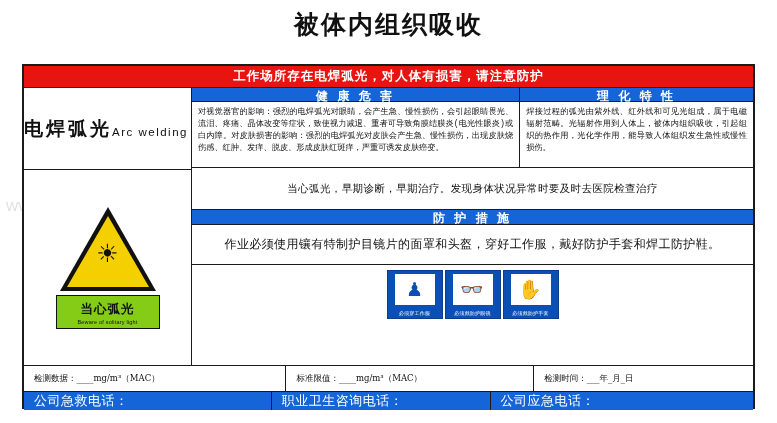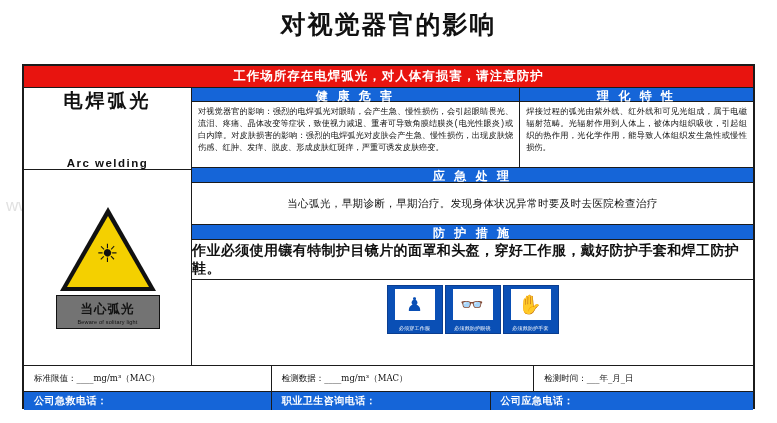--- a/index.html
+++ b/index.html
@@ -31,40 +31,40 @@
   }
 
   .body-area{position:relative;height:277px;border-bottom:1.5px solid #1b1b1b;}
 
   .leftcol{
     position:absolute;left:0;top:0;width:168px;height:100%;
     border-right:1.5px solid #1b1b1b;box-sizing:border-box;
   }
   .name-cell{
     height:82px;border-bottom:1.5px solid #1b1b1b;box-sizing:border-box;
-    display:flex;flex-direction:column;align-items:center;justify-content:space-between;
+    display:flex;flex-direction:row;align-items:center;justify-content:flex-start;
   }
   .name-cn{font-size:19px;font-weight:bold;color:#111;letter-spacing:3px;font-family:"DejaVu Serif","Liberation Serif",serif;}
-  .name-en{font-size:11.5px;font-weight:bold;color:#111;letter-spacing:1.5px;margin-top:7px;}
+  .name-en{font-size:11.5px;font-weight:normal;color:#111;letter-spacing:1.5px;margin-top:7px;}
 
   .sign-cell{
     height:195px;display:flex;flex-direction:column;align-items:center;justify-content:center;gap:4px;
   }
   .tri-wrap{position:relative;width:96px;height:84px;}
   .tri-outer{
     width:0;height:0;border-left:48px solid transparent;border-right:48px solid transparent;
     border-bottom:84px solid #111;position:absolute;left:0;top:0;
   }
   .tri-inner{
     width:0;height:0;border-left:41px solid transparent;border-right:41px solid transparent;
     border-bottom:71px solid #f4d000;position:absolute;left:7px;top:9px;
   }
   .tri-glyph{position:absolute;left:0;top:34px;width:96px;text-align:center;font-size:25px;line-height:1;color:#111;}
   .warn-label{
-    width:104px;background:#737373;border:1.5px solid #111;box-sizing:border-box;text-align:center;padding:5px 0 3px;
+    width:104px;background:#84cc16;border:1.5px solid #111;box-sizing:border-box;text-align:center;padding:5px 0 3px;
   }
   .warn-cn{font-size:12.5px;font-weight:bold;color:#111;letter-spacing:1px;font-family:"DejaVu Serif","Liberation Serif",serif;}
   .warn-en{font-size:5.5px;color:#111;letter-spacing:.2px;margin-top:1px;}
 
   .rightcol{position:absolute;left:168px;top:0;right:0;height:100%;}
 
   .hdr{
     background:#1565d8;color:#fff;text-align:center;font-size:12px;font-weight:bold;letter-spacing:3px;
     height:14px;line-height:17px;border-bottom:1.5px solid #1b1b1b;
   }
@@ -79,52 +79,51 @@
   .hA{width:58.5%;box-sizing:border-box;}
   .hB{flex:1;box-sizing:border-box;}
 
   .block-txt{
     height:41px;display:flex;align-items:center;justify-content:center;
     font-size:10.5px;color:#111;border-bottom:1.5px solid #1b1b1b;letter-spacing:.4px;
     font-family:"DejaVu Serif","Liberation Serif",serif;
   }
   .block-txt2{
     height:39px;display:flex;align-items:center;justify-content:center;
-    font-size:14px;color:#111;border-bottom:1.5px solid #1b1b1b;letter-spacing:.4px;
+    font-size:12px;color:#111;border-bottom:1.5px solid #1b1b1b;letter-spacing:.4px;
     font-family:"DejaVu Serif","Liberation Serif",serif;
-    font-weight:bold;
   }
   .ppe{height:58px;display:flex;align-items:center;justify-content:center;gap:2px;}
   .ppe-item{width:56px;height:49px;background:#0a4fb5;border:1px solid #0a3d8f;box-sizing:border-box;
             display:flex;flex-direction:column;align-items:center;justify-content:space-between;padding-top:3px;}
   .ppe-icon{width:40px;height:31px;background:#fff;display:flex;align-items:center;justify-content:center;
             font-size:19px;line-height:1;color:#0a4fb5;}
   .ppe-cap{font-size:5px;color:#fff;letter-spacing:.2px;padding-bottom:2px;}
 
   .limit-row{height:25px;display:flex;border-bottom:1.5px solid #1b1b1b;}
   .limit-cell{box-sizing:border-box;display:flex;align-items:center;padding-left:10px;font-size:8.5px;color:#111;
               border-right:1.5px solid #1b1b1b;font-family:"DejaVu Serif","Liberation Serif",serif;}
   .limit-cell:last-child{border-right:none;}
 
   .bluebar{height:18px;display:flex;background:#1565d8;}
-  .blue-cell{box-sizing:border-box;color:#fff;font-size:10px;font-weight:bold;display:flex;align-items:center;
+  .blue-cell{box-sizing:border-box;color:#fff;font-size:13px;font-weight:normal;display:flex;align-items:center;
              padding-left:10px;border-right:1.5px solid #1b1b1b;letter-spacing:.5px;}
   .blue-cell:last-child{border-right:none;}
 </style>
 </head>
 <body>
 
 <div class="page">
 
   <div class="wm" style="left:6px;top:196px;">www.kutu.com</div>
   <div class="wm" style="left:600px;top:196px;">www.ikutu.com</div>
   <div class="wm" style="left:272px;top:196px;font-size:20px;">酷图网</div>
   <div class="wm small" style="left:628px;top:178px;">酷图网</div>
 
-  <div class="title">对视觉器官的影响</div>
+  <div class="title">被体内组织吸收</div>
 
   <div class="board">
 
     <div class="redbar">工作场所存在电焊弧光，对人体有损害，请注意防护</div>
 
     <div class="body-area">
 
       <div class="leftcol">
         <div class="name-cell">
           <div class="name-cn">电焊弧光</div>
@@ -152,21 +151,20 @@
 
         <div class="row2">
           <div class="cellA">
             <p class="ptxt">对视觉器官的影响：强烈的电焊弧光对眼睛，会产生急、慢性损伤，会引起眼睛畏光、流泪、疼痛、晶体改变等症状，致使视力减退、重者可导致角膜结膜炎(电光性眼炎)或白内障。对皮肤损害的影响：强烈的电焊弧光对皮肤会产生急、慢性损伤，出现皮肤烧伤感、红肿、发痒、脱皮、形成皮肤红斑痒，严重可诱发皮肤癌变。</p>
           </div>
           <div class="cellB">
             <p class="ptxt">焊接过程的弧光由紫外线、红外线和可见光组成，属于电磁辐射范畴。光辐射作用到人体上，被体内组织吸收，引起组织的热作用，光化学作用，能导致人体组织发生急性或慢性损伤。</p>
           </div>
         </div>
 
-        <div class="hdr">应 急 处 理</div>
         <div class="block-txt">当心弧光，早期诊断，早期治疗。发现身体状况异常时要及时去医院检查治疗</div>
 
         <div class="hdr">防 护 措 施</div>
         <div class="block-txt2">作业必须使用镶有特制护目镜片的面罩和头盔，穿好工作服，戴好防护手套和焊工防护鞋。</div>
 
         <div class="ppe">
           <div class="ppe-item">
             <div class="ppe-icon">♟</div>
             <div class="ppe-cap">必须穿工作服</div>
           </div>
@@ -177,22 +175,22 @@
           <div class="ppe-item">
             <div class="ppe-icon">✋</div>
             <div class="ppe-cap">必须戴防护手套</div>
           </div>
         </div>
 
       </div>
     </div>
 
     <div class="limit-row">
+      <div class="limit-cell" style="width:36%;">检测数据：____mg/m³（MAC）</div>
       <div class="limit-cell" style="width:34%;">标准限值：____mg/m³（MAC）</div>
-      <div class="limit-cell" style="width:36%;">检测数据：____mg/m³（MAC）</div>
       <div class="limit-cell" style="flex:1;text-align:right;">检测时间：___年_月_日</div>
     </div>
 
     <div class="bluebar">
       <div class="blue-cell" style="width:34%;">公司急救电话：</div>
       <div class="blue-cell" style="flex:1;">职业卫生咨询电话：</div>
       <div class="blue-cell" style="width:36%;">公司应急电话：</div>
     </div>
 
   </div>

